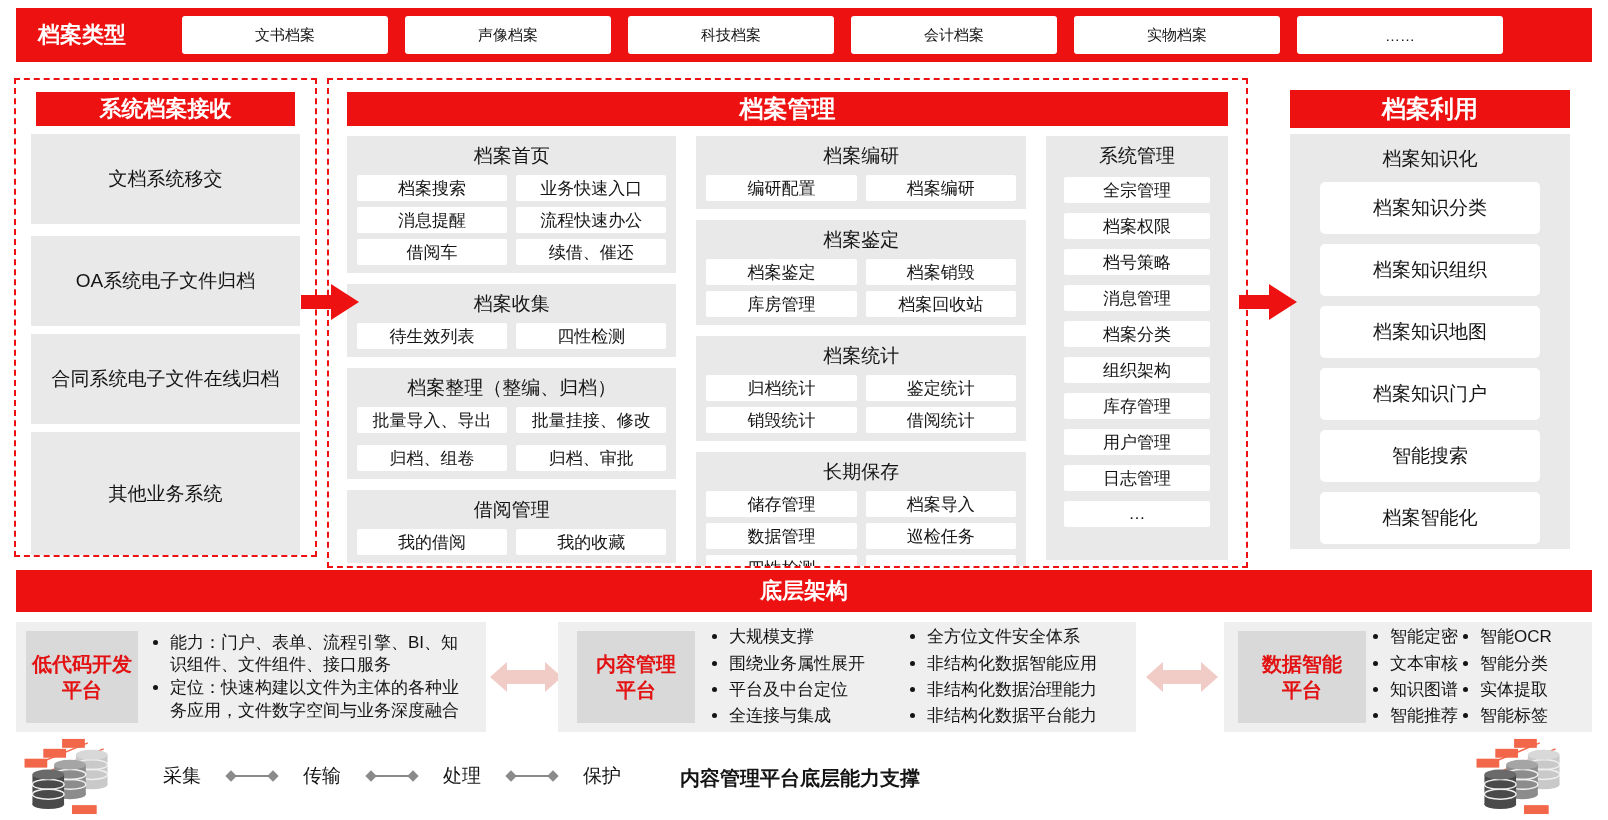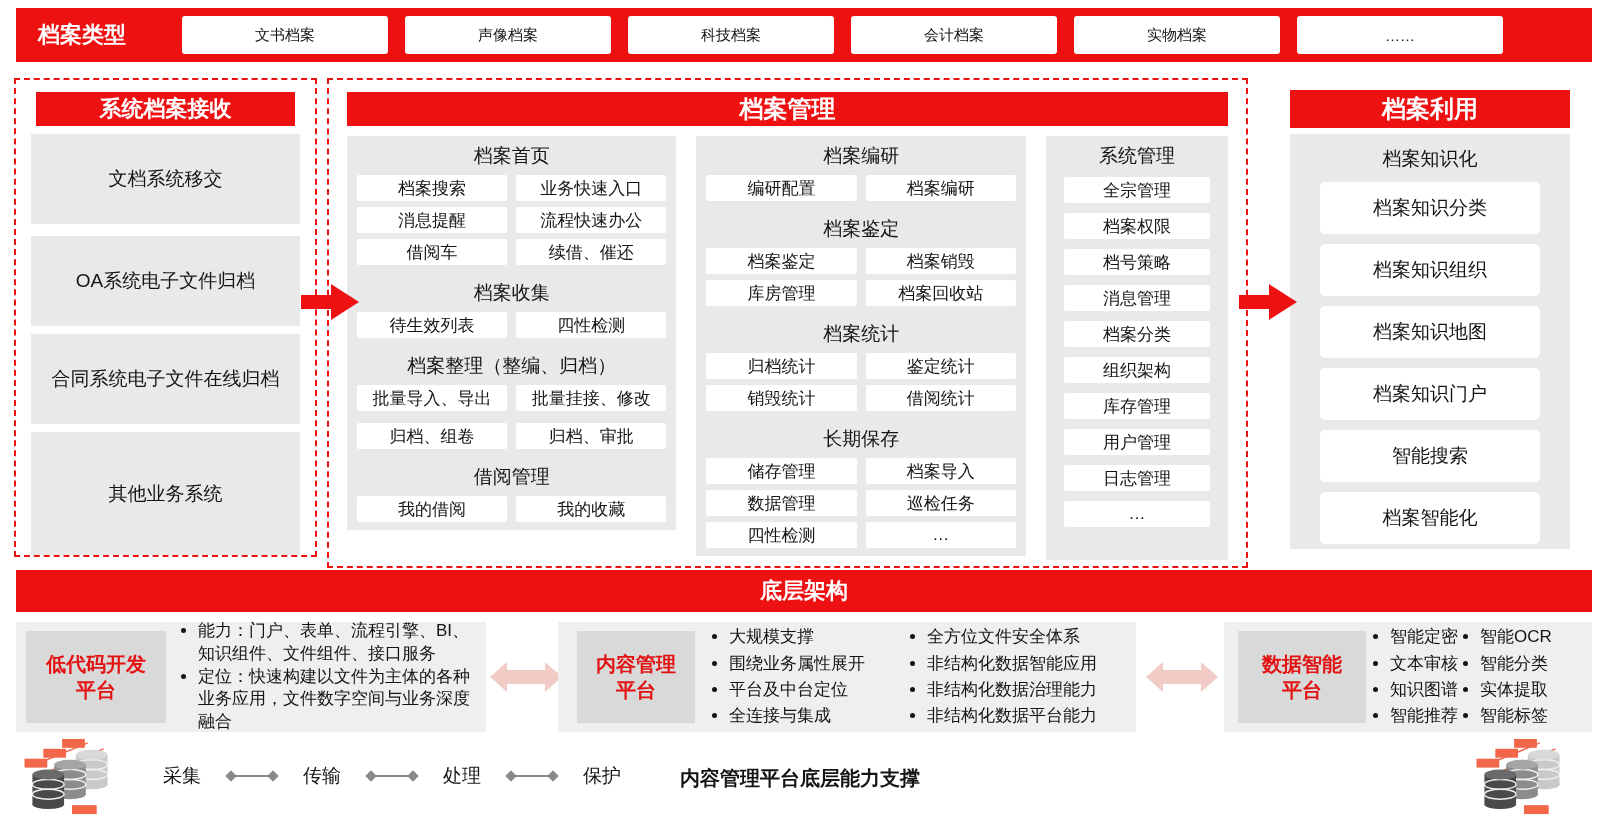--- a/index.html
+++ b/index.html
@@ -21,21 +21,21 @@
 
   .left-section{position:absolute;left:14px;top:78px;width:303px;height:479px;padding:12px 15px 0;overflow:hidden;}
   .left-section .section-header{height:34px;line-height:34px;font-size:22px;margin:0 5px;}
   .left-item{background:#e9e9e9;display:flex;align-items:center;justify-content:center;font-size:19px;margin-top:8px;height:90px;text-align:center;}
   .left-item:nth-of-type(2){margin-top:12px;}
   .left-item:nth-of-type(4){height:124px;}
 
   .middle-section{position:absolute;left:327px;top:78px;width:921px;height:490px;padding:12px 18px 0;overflow:hidden;}
   .middle-section .section-header{height:34px;line-height:34px;font-size:24px;margin-bottom:10px;}
   .middle-cols{display:flex;gap:20px;height:424px;}
-  .mcol{display:flex;flex-direction:column;}
+  .mcol{display:flex;flex-direction:column;gap:11px;}
   .mcol1,.mcol2{width:331px;}
   .mcol3{width:183px;}
   .group{background:#e9e9e9;padding:4px 10px 8px;}
   .group-title{text-align:center;font-size:19px;padding:3px 0 6px;}
   .group-grid{display:grid;grid-template-columns:1fr 1fr;gap:6px 9px;}
   .g-loose .group-grid{gap:12px 9px;}
   .gitem{background:#fff;height:26px;display:flex;align-items:center;justify-content:center;font-size:17px;border-radius:2px;white-space:nowrap;}
   .mcol3 .group{height:100%;box-sizing:border-box;display:flex;flex-direction:column;}
   .group-list{display:flex;flex-direction:column;gap:10px;padding:2px 8px 0;}
 
@@ -52,21 +52,21 @@
   #arrow2{left:1239px;top:281px;}
 
   
   .bottom-bar{position:absolute;left:16px;top:570px;width:1576px;height:42px;background:#ee1111;color:#fff;font-weight:bold;font-size:22px;text-align:center;line-height:42px;}
 
   .pcard{position:absolute;top:622px;height:110px;background:#efefef;display:flex;align-items:center;}
   #pcard1{left:16px;width:470px;}
   #pcard2{left:558px;width:578px;}
   #pcard3{left:1224px;width:368px;}
   .plabel{background:#d9d9d9;color:#e31111;font-weight:bold;font-size:20px;text-align:center;display:flex;flex-direction:column;justify-content:center;line-height:1.3;flex:none;}
-  #pcard1 .plabel{width:140px;height:92px;margin-left:10px;}
+  #pcard1 .plabel{width:112px;height:92px;margin-left:10px;}
   #pcard2 .plabel{width:118px;height:92px;margin-left:19px;}
   #pcard3 .plabel{width:128px;height:92px;margin-left:14px;}
   .pbullets{list-style:disc;margin:0;padding-left:26px;font-size:17px;line-height:1.33;}
   #pcard1 .pbullets{margin-left:6px;width:292px;}
   .pcols{display:flex;align-items:center;}
   #pcard2 .pcols{margin-left:8px;}
   #pcard2 .pbullets{line-height:1.55;}
   #pcard2 .pbullets.colA{width:172px;}
   #pcard3 .pcols{margin-left:2px;}
   #pcard3 .pbullets{line-height:1.55;padding-left:22px;}

